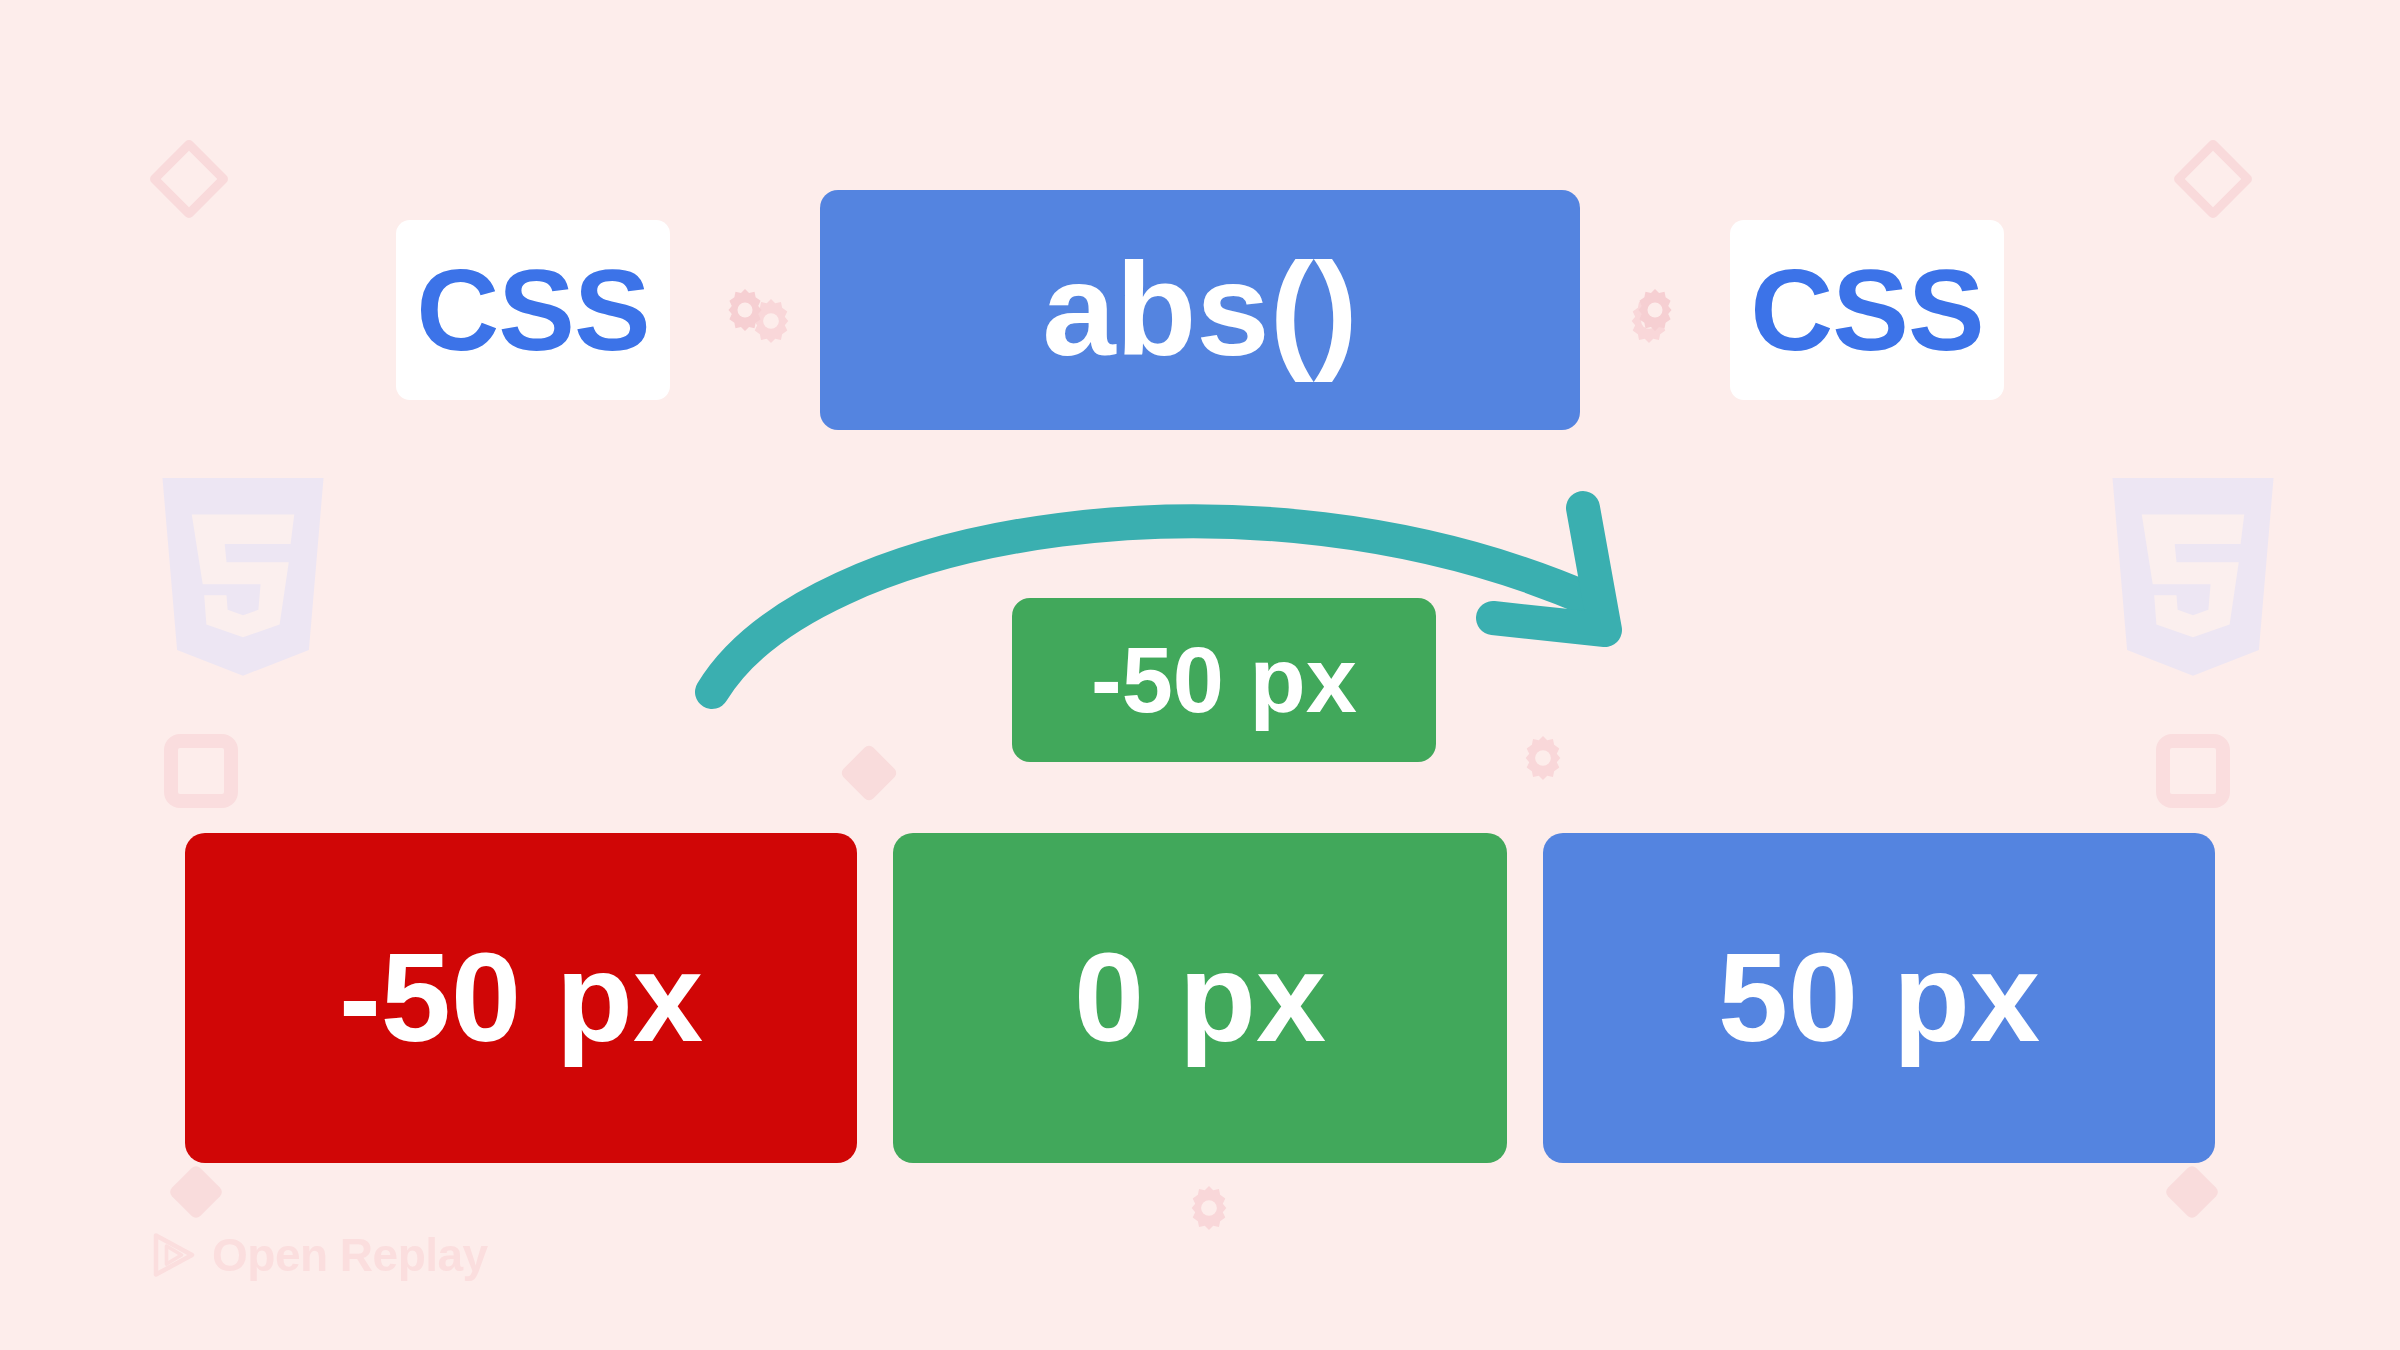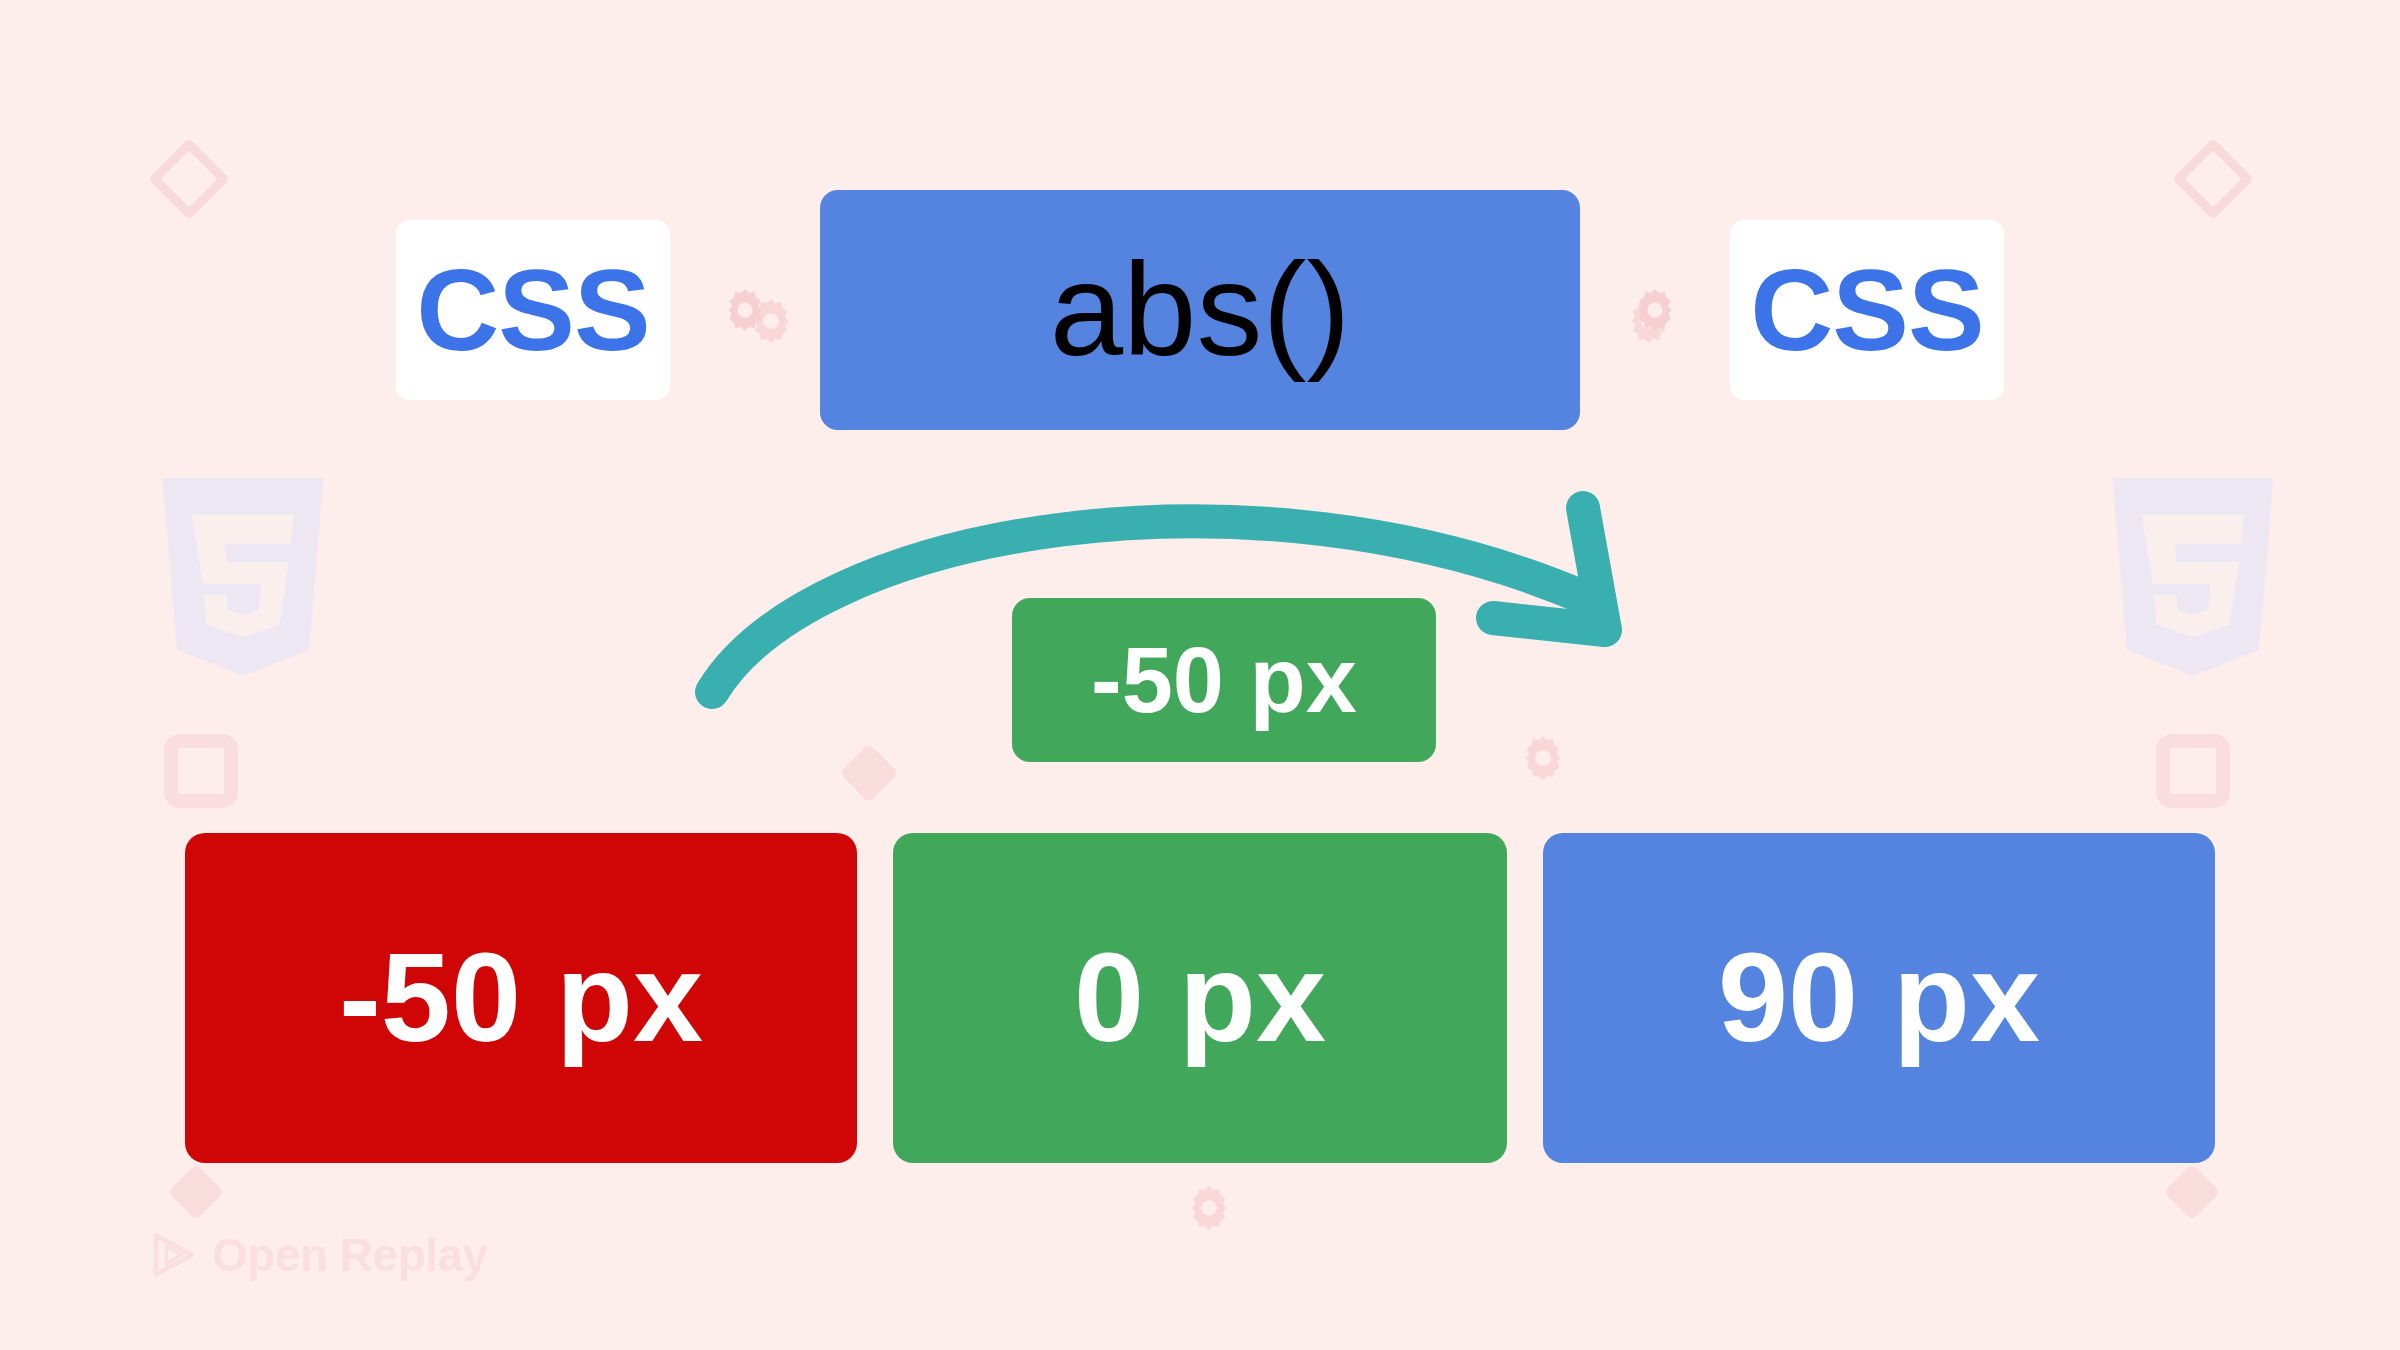--- a/index.html
+++ b/index.html
@@ -69,23 +69,23 @@
     justify-content: center;
   }
   .abs-chip {
     background: #5484E0;
     border-radius: 18px;
     width: 760px;
     height: 240px;
     display: flex;
     align-items: center;
     justify-content: center;
-    color: #000000;
+    color: #ffffff;
     font-size: 132px;
-    font-weight: normal;
+    font-weight: bold;
     line-height: 1;
   }
 
   
   .arrow-wrap {
     position: absolute;
     left: 690px;
     top: 470px;
     width: 1030px;
     height: 260px;
@@ -234,21 +234,21 @@
   </div>
 
   <div class="bottom-row">
     <div class="value-box red">
       <span>-50 px</span>
     </div>
     <div class="value-box green">
       <span>0 px</span>
     </div>
     <div class="value-box blue">
-      <span>90 px</span>
+      <span>50 px</span>
     </div>
   </div>
 
   <div class="watermark">
     <svg width="48" height="48" viewBox="0 0 32 32">
       <path d="M4 3 L28 16 L4 29 Z" fill="none" stroke="#FBDEDE" stroke-width="3" stroke-linejoin="round"></path>
       <path d="M11 10 L21 16 L11 22 Z" fill="none" stroke="#FBDEDE" stroke-width="2.4" stroke-linejoin="round"></path>
     </svg>
     <span>Open Replay</span>
   </div>

